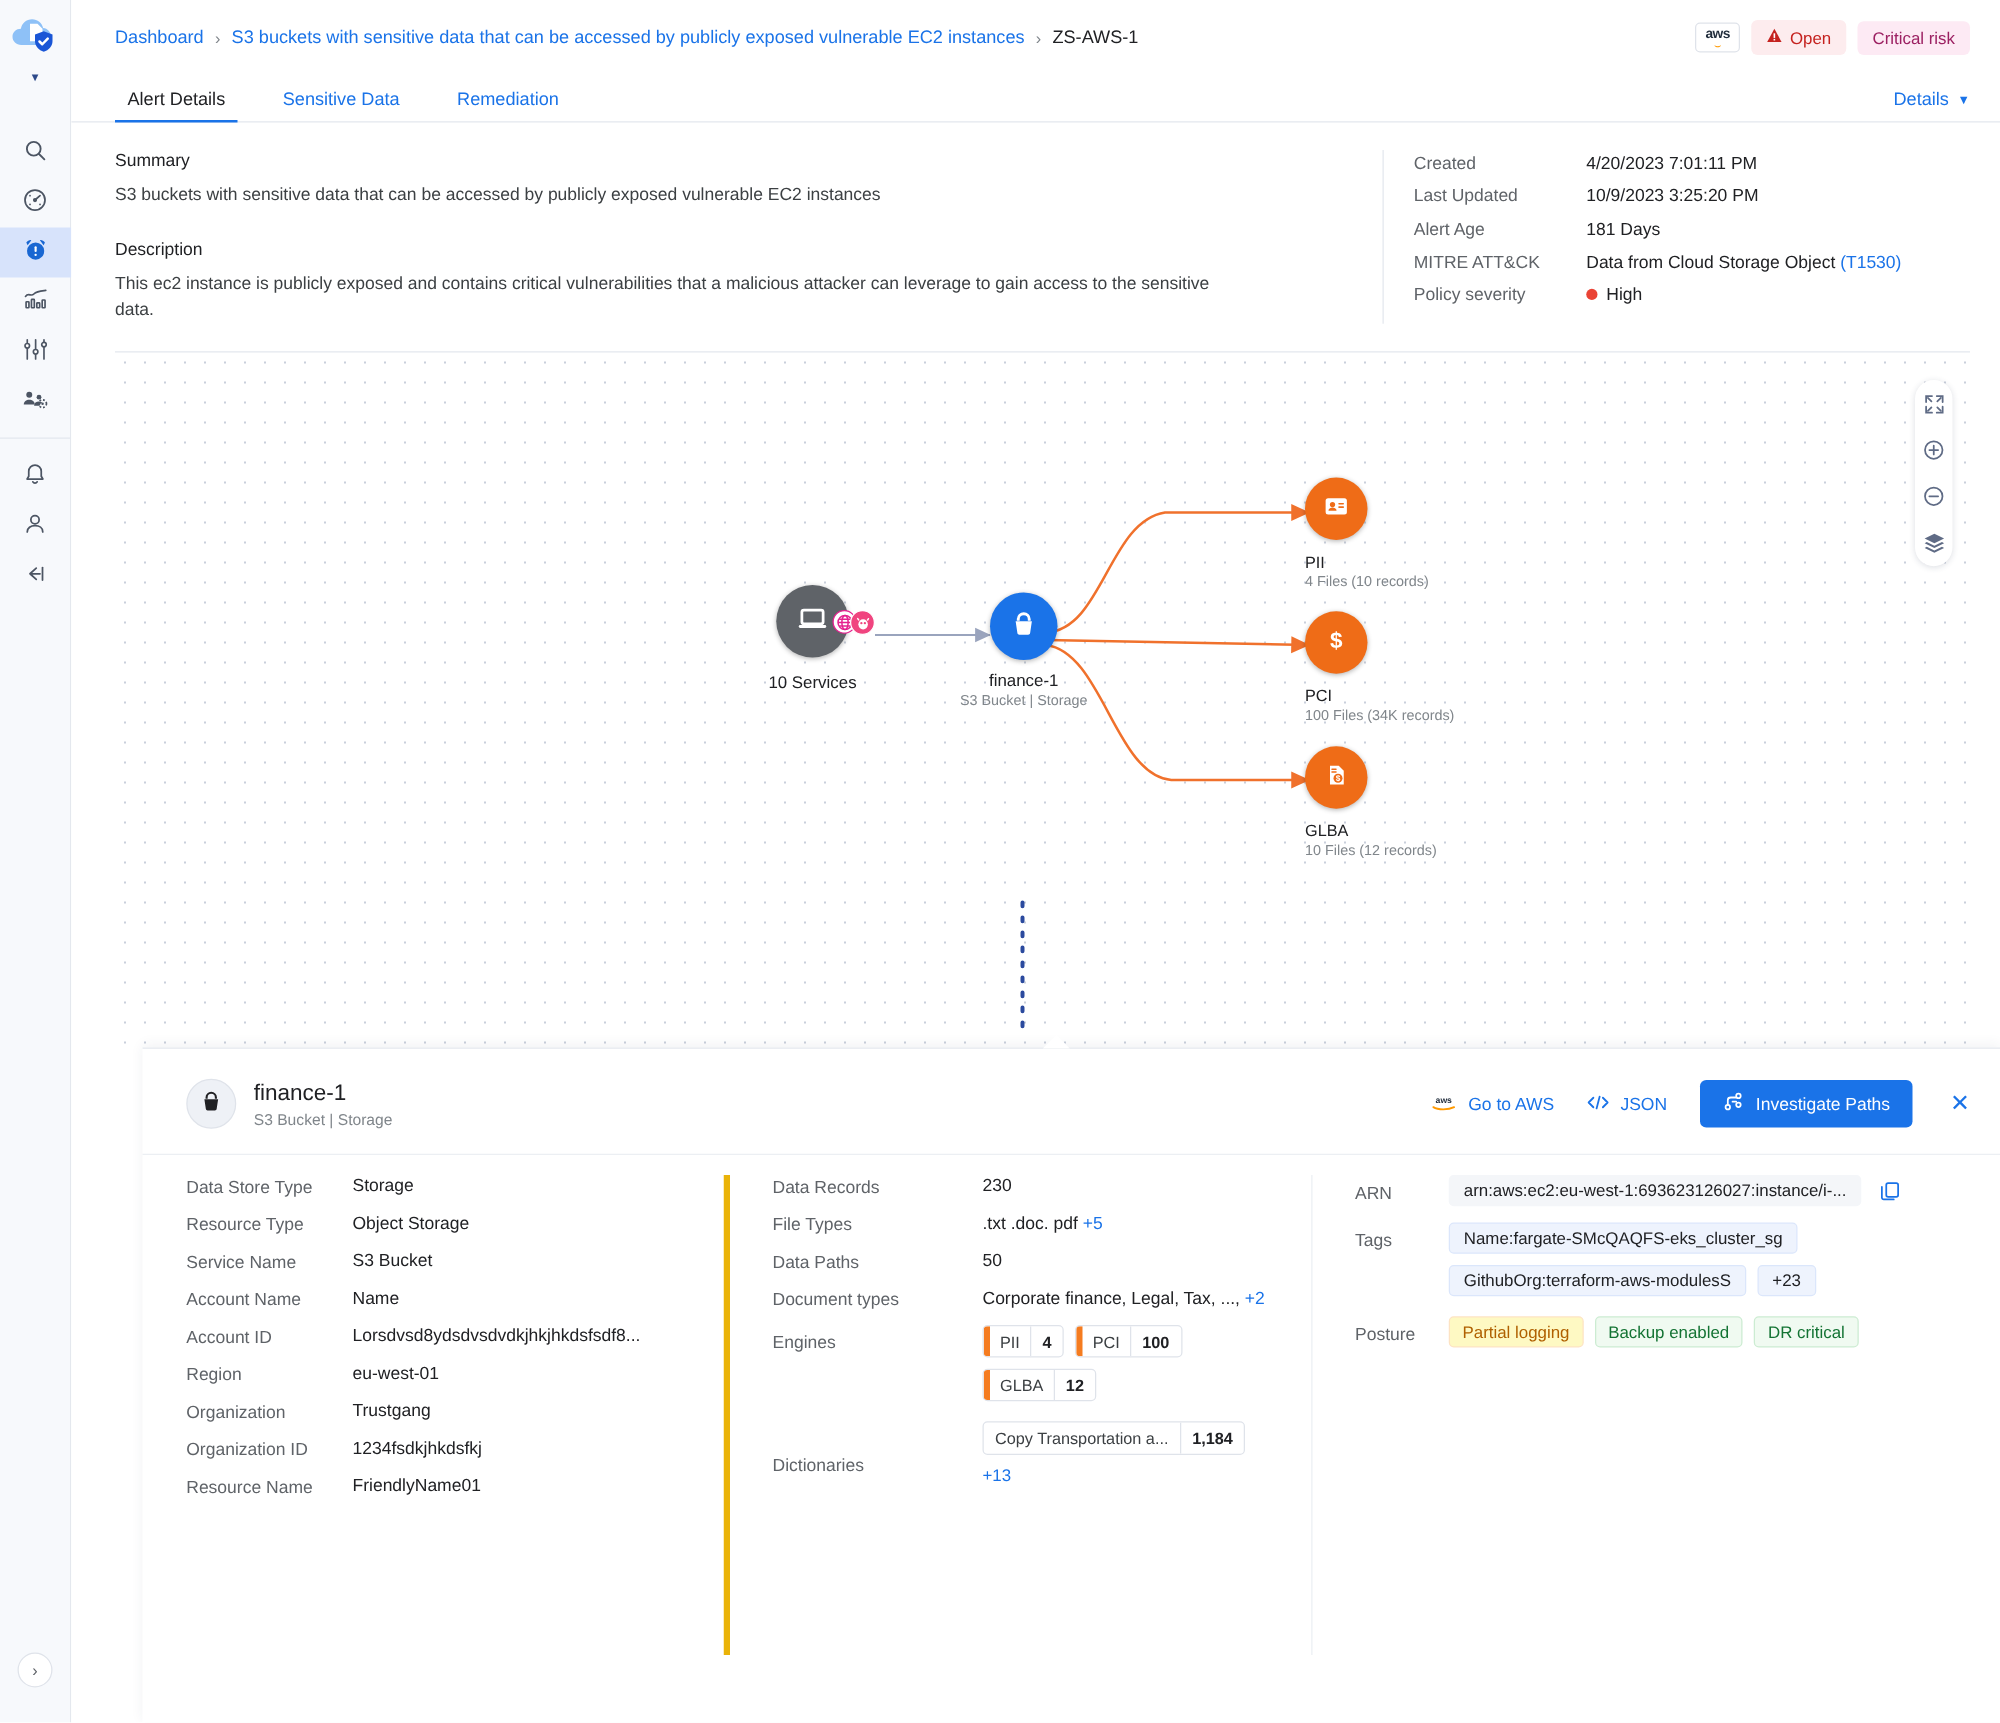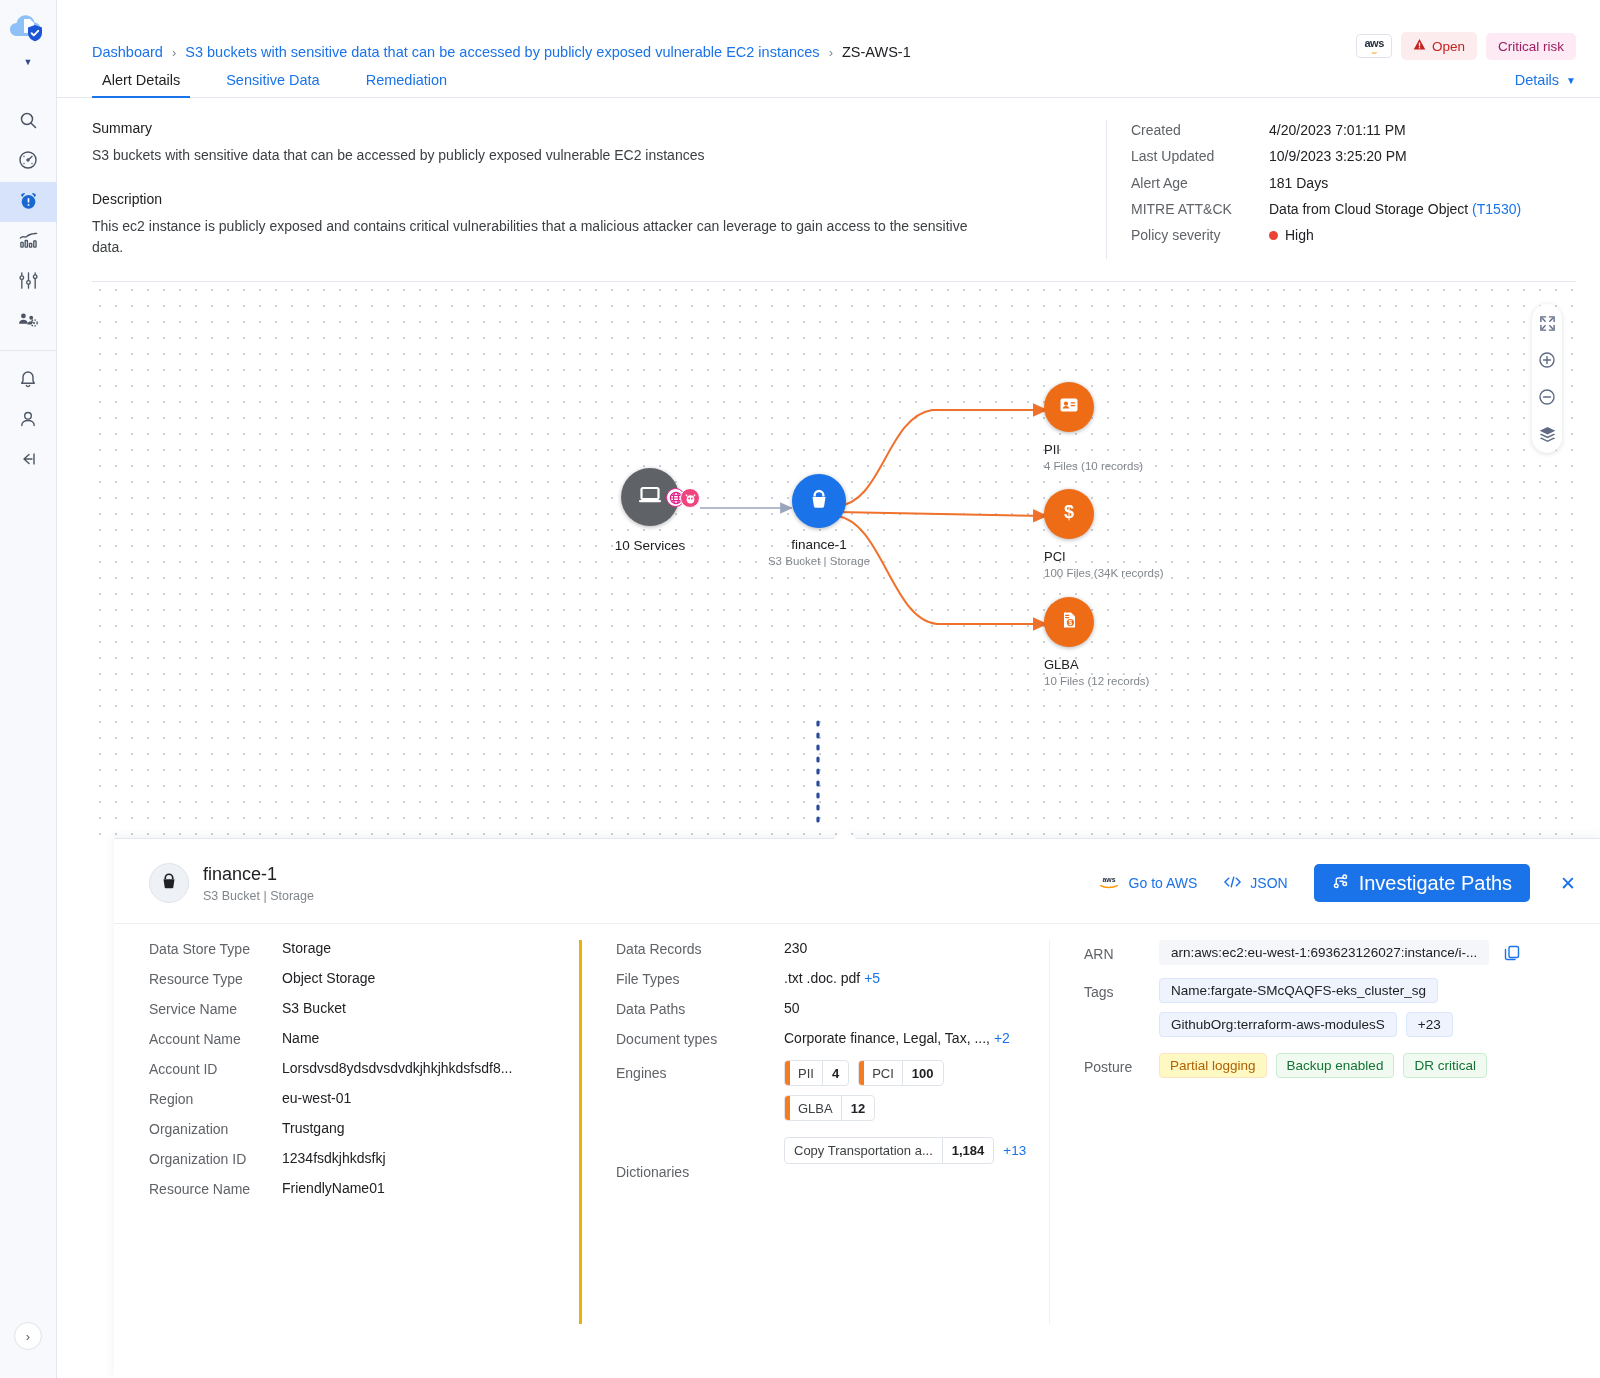--- a/index.html
+++ b/index.html
@@ -38,21 +38,21 @@
     background: #fff; border: 1px solid #dfe3ea;
     display: flex; align-items: center; justify-content: center;
     color: #5f6368; font-size: 13px; cursor: pointer;
   }
 
   
   .main { flex: 1; height: 1378px; position: relative; overflow: hidden; background: #fff; }
 
   
   .crumbs {
-    height: 60px; display: flex; align-items: flex-end;
+    height: 60px; display: flex; align-items: center;
     padding: 0 24px 0 35px; font-size: 14.5px;
   }
   .crumb-link { color: #1a73e8; cursor: pointer; white-space: nowrap; }
   .crumb-sep { color: #80868b; margin: 0 9px; font-size: 13px; }
   .crumb-current { color: #202124; white-space: nowrap; }
   .crumb-right { margin-left: auto; display: flex; align-items: center; gap: 9px; }
   .aws-chip {
     border: 1px solid #dfe3ea; border-radius: 4px; background: #fff;
     padding: 3px 7px 2px; display: flex; flex-direction: column; align-items: center;
     line-height: 1;
@@ -159,30 +159,30 @@
     width: 40px; height: 40px; border-radius: 50%;
     background: #eef1f6; border: 1px solid #dfe3ea;
     display: flex; align-items: center; justify-content: center; margin-right: 14px;
   }
   .panel-title { font-size: 18px; color: #202124; line-height: 1.25; }
   .panel-sub { font-size: 12.5px; color: #80868b; margin-top: 3px; }
   .panel-actions { margin-left: auto; display: flex; align-items: center; gap: 26px; }
   .link-btn { color: #1a73e8; font-size: 14px; display: flex; align-items: center; gap: 8px; cursor: pointer; }
   .btn-primary {
     background: #1a73e8; color: #fff; border: none; border-radius: 5px;
-    height: 38px; padding: 0 18px; font-size: 20px;
+    height: 38px; padding: 0 18px; font-size: 14px;
     display: flex; align-items: center; gap: 10px; cursor: pointer;
     font-family: "Liberation Sans", sans-serif;
   }
   .panel-close { color: #1a73e8; font-size: 19px; cursor: pointer; margin-left: 4px; }
 
   .panel-body { display: flex; padding: 16px 0 0 0; height: 400px; }
   .col { padding: 0 22px 0 35px; }
   .col-a { width: 465px; }
-  .col-b { width: 470px; border-left: 3px solid #eab308; padding-left: 34px; }
+  .col-b { width: 470px; border-left: 5px solid #eab308; padding-left: 34px; }
   .col-c { flex: 1; border-left: 1px solid #eceff3; padding-left: 34px; padding-right: 30px; }
 
   .kv { display: flex; font-size: 14px; margin-bottom: 13px; align-items: flex-start; }
   .kv-k { color: #5f6368; flex: 0 0 133px; padding-top: 1px; }
   .kv-k-wide { flex: 0 0 168px; }
   .kv-k-narrow { flex: 0 0 75px; padding-top: 6px; }
   .kv-v { color: #202124; }
   .kv-link { color: #1a73e8; }
 
   .pill-row { display: flex; flex-wrap: wrap; gap: 9px; align-items: center; }

